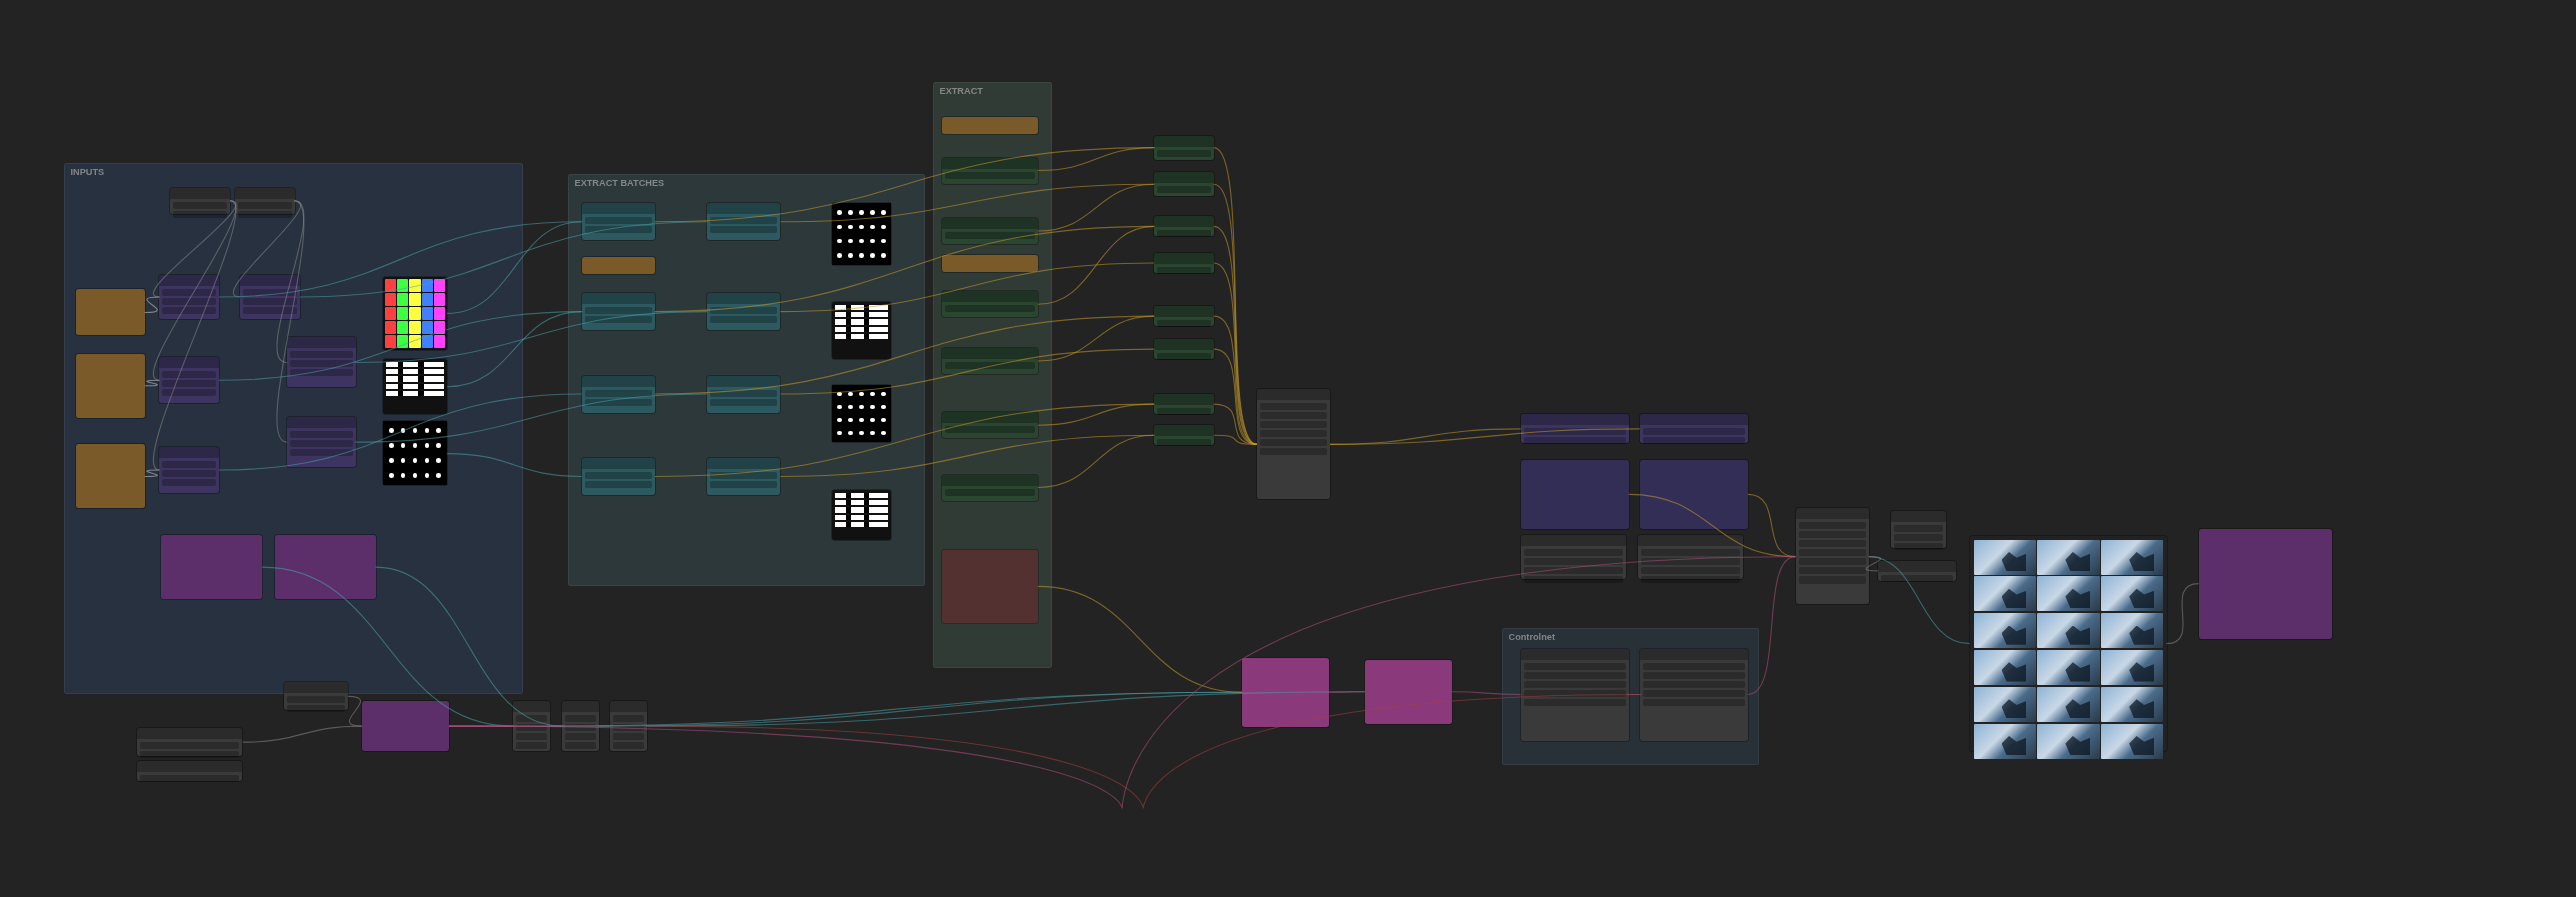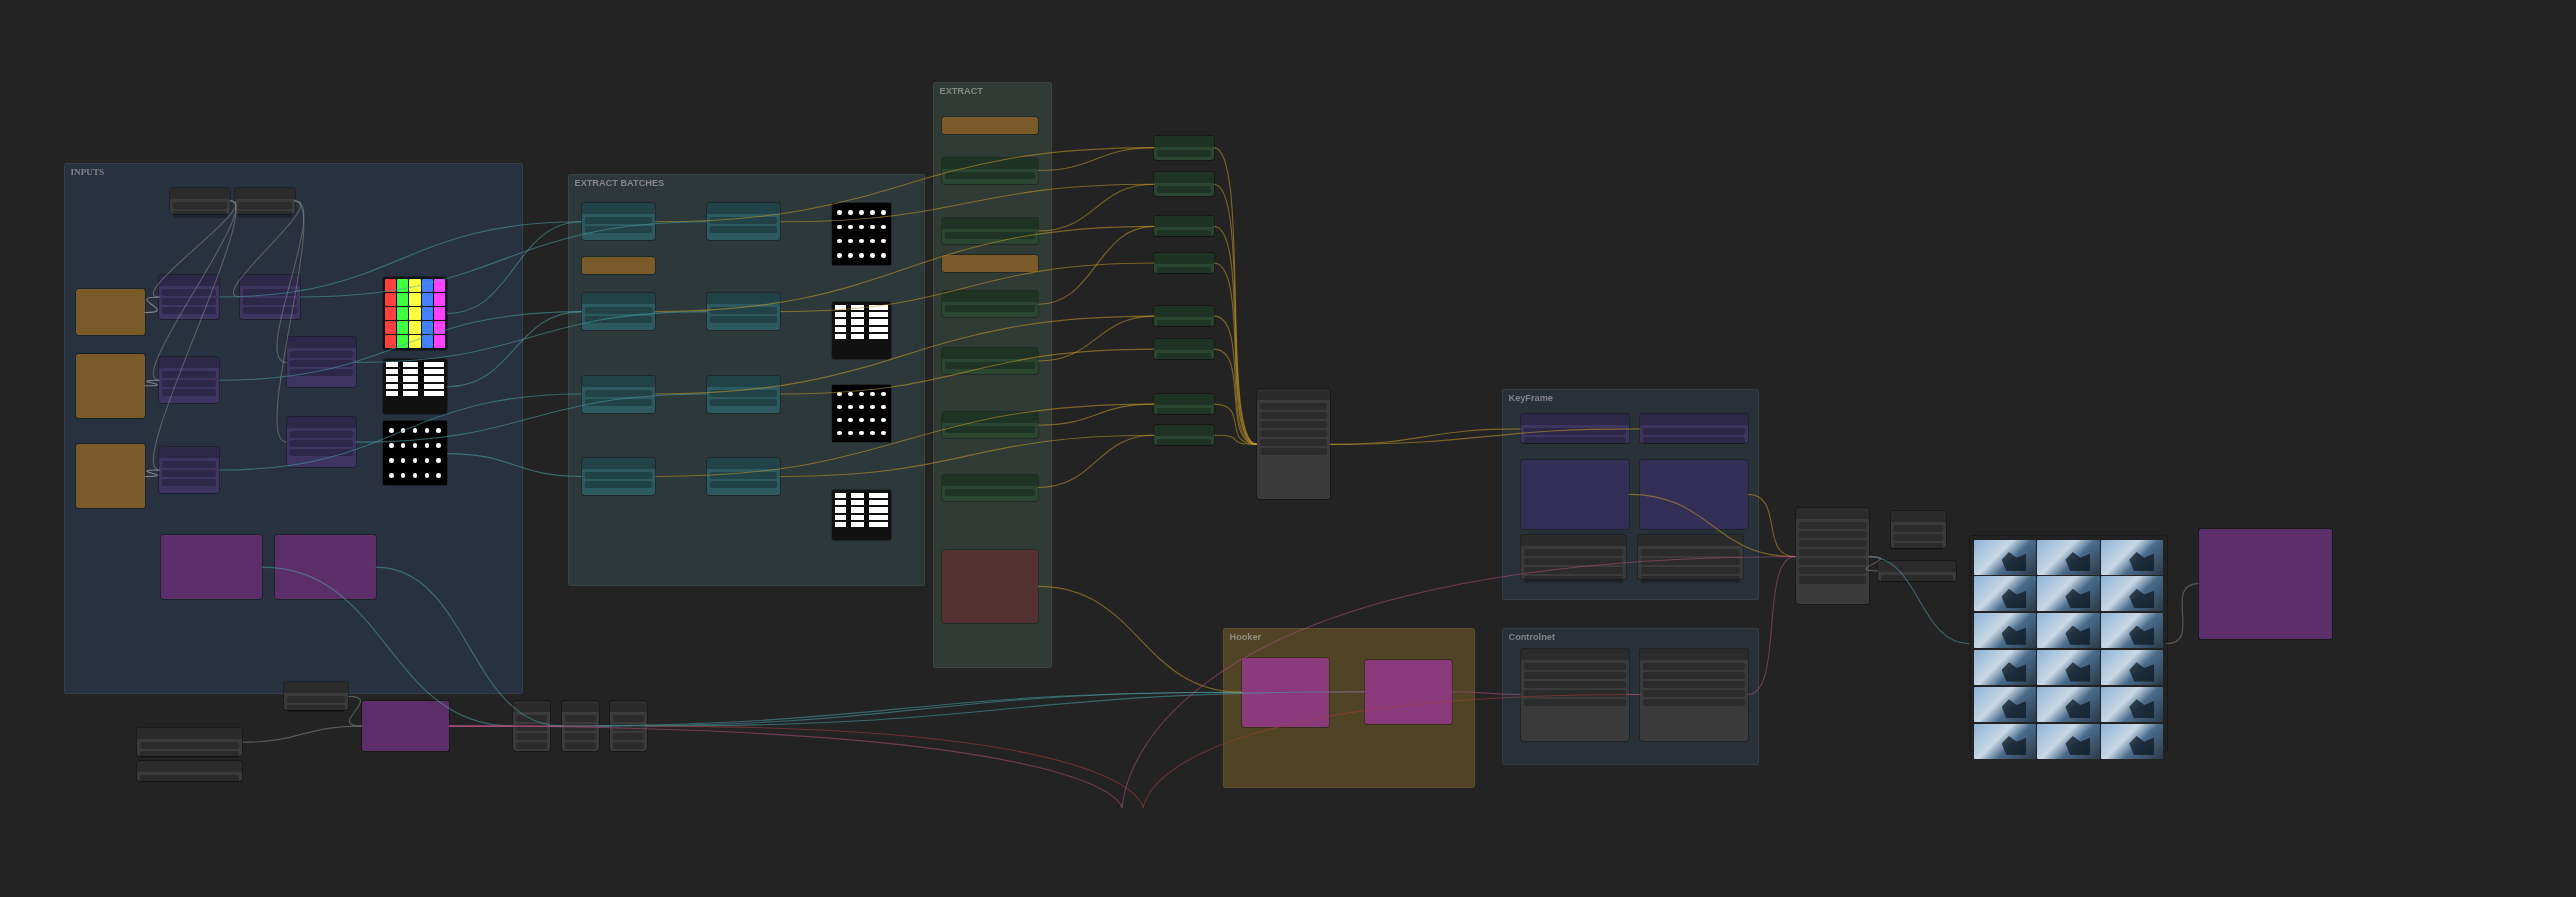--- a/index.html
+++ b/index.html
@@ -82,34 +82,28 @@
     left: 45%; top: 35%;
     width: 40%; height: 55%;
     background: rgba(10,20,30,0.7);
     clip-path: polygon(20% 100%, 0 40%, 30% 0, 60% 30%, 100% 10%, 100% 100%);
   }
 </style>
 </head>
 <body>
 
 <div id="canvas">
-    <div class="group" style="left: 64px; top: 163px; width: 459px; height: 531px; background: rgba(45, 62, 88, 0.55); font-family: Liberation Serif, serif;">
+    <div class="group" style="left: 64px; top: 163px; width: 459px; height: 531px; background: rgba(45, 62, 88, 0.55);">
       <div class="group-title">INPUTS</div>
     </div>
     <div class="group" style="left: 568px; top: 174px; width: 357px; height: 412px; background: rgba(55, 78, 82, 0.5);">
       <div class="group-title">EXTRACT BATCHES</div>
     </div>
     <div class="group" style="left: 933px; top: 82px; width: 119px; height: 586px; background: rgba(70, 95, 80, 0.4);">
       <div class="group-title">EXTRACT</div>
-    </div>
-    <div class="group" style="left: 1223px; top: 628px; width: 252px; height: 160px; background: rgba(128, 100, 40, 0.5);">
-      <div class="group-title">Hooker</div>
-    </div>
-    <div class="group" style="left: 1502px; top: 389px; width: 257px; height: 211px; background: rgba(55, 78, 98, 0.35);">
-      <div class="group-title">KeyFrame</div>
     </div>
     <div class="group" style="left: 1502px; top: 628px; width: 257px; height: 137px; background: rgba(55, 78, 98, 0.35);">
       <div class="group-title">Controlnet</div>
     </div>
     <div class="node" style="left: 76px; top: 289px; width: 69px; height: 46px; background: rgb(122, 90, 40);"></div>
     <div class="node" style="left: 76px; top: 354px; width: 69px; height: 64px; background: rgb(122, 90, 40);"></div>
     <div class="node" style="left: 76px; top: 444px; width: 69px; height: 64px; background: rgb(122, 90, 40);"></div>
     <div class="node" style="left: 170px; top: 188px; width: 60px; height: 26px; background: rgb(58, 58, 58);">
       <div class="node-header"></div>
       <div class="node-body">

